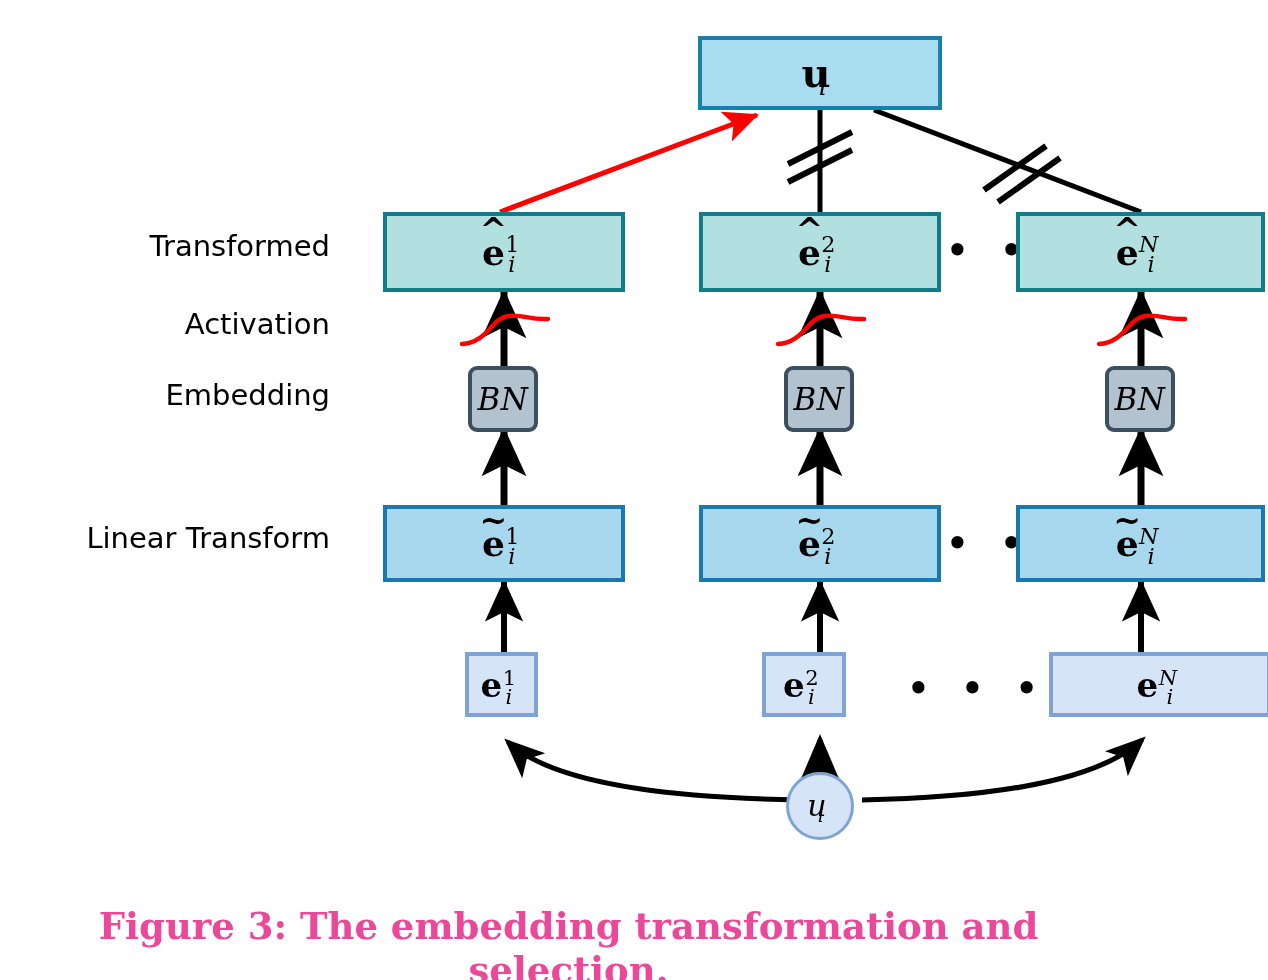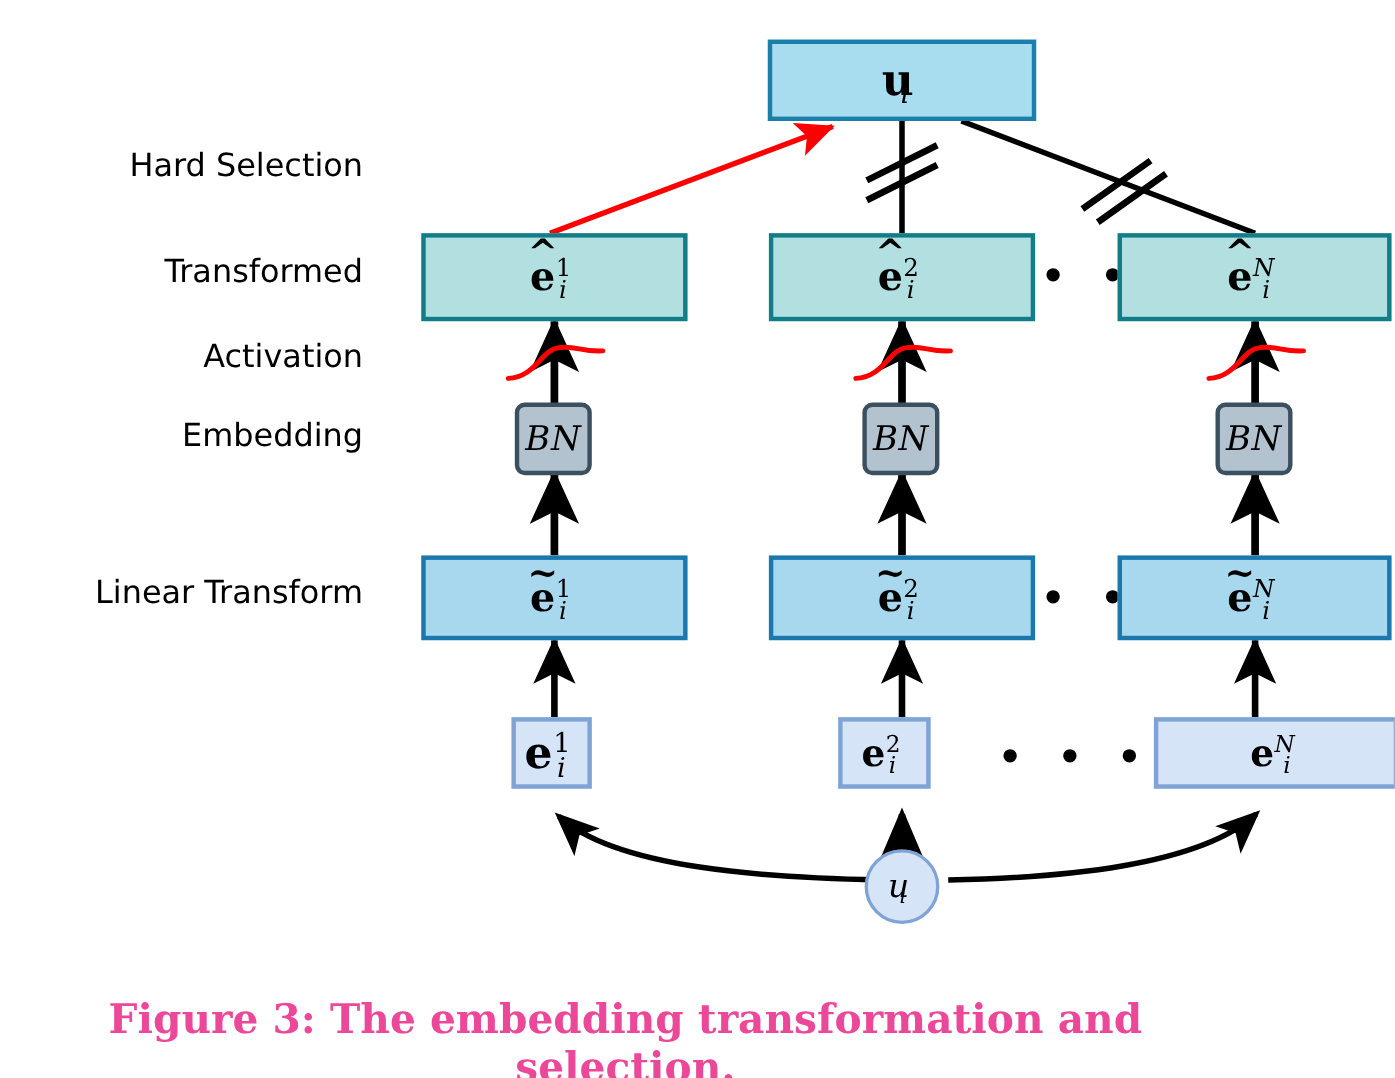--- a/index.html
+++ b/index.html
@@ -188,21 +188,20 @@
 
     <line x1="504" y1="652" x2="504" y2="582" stroke="#000000" stroke-width="6" marker-end="url(#arrowBlack)"></line>
     <line x1="820" y1="652" x2="820" y2="582" stroke="#000000" stroke-width="6" marker-end="url(#arrowBlack)"></line>
     <line x1="1141" y1="652" x2="1141" y2="582" stroke="#000000" stroke-width="6" marker-end="url(#arrowBlack)"></line>
 
     <path d="M 800,800 C 700,798 560,790 508,742" stroke="#000000" stroke-width="5" fill="none" marker-end="url(#arrowBlackThin)"></path>
     <line x1="820" y1="775" x2="820" y2="740" stroke="#000000" stroke-width="6" marker-end="url(#arrowBlackThin)"></line>
     <path d="M 862,800 C 962,798 1090,788 1142,740" stroke="#000000" stroke-width="5" fill="none" marker-end="url(#arrowBlackThin)"></path>
   </svg>
 
-  <div class="row-label" style="left:40px; top:136px; width:290px;">Hard Selection</div>
   <div class="row-label" style="left:40px; top:310px; width:290px;">Activation</div>
   <div class="row-label" style="left:40px; top:232px; width:290px;">Transformed</div>
   <div class="row-label" style="left:40px; top:381px; width:290px;">Embedding</div>
   <div class="row-label" style="left:20px; top:524px; width:310px;">Linear Transform</div>
 
   <div class="node-box box-top" style="left:698px; top:36px; width:244px; height:74px;">
     <span class="mathlabel" style="font-size:40px;">
       <span class="base">u</span><span class="sub">i</span>
     </span>
   </div>
@@ -257,21 +256,21 @@
 
   <div class="node-box box-linear" style="left:1016px; top:505px; width:249px; height:77px;">
     <span class="mathlabel">
       <span class="base">
         <span class="accent">~</span><span>e</span>
       </span><span class="sup">N</span><span class="sub">i</span>
     </span>
   </div>
 
   <div class="node-box box-embed" style="left:465px; top:652px; width:73px; height:65px;">
-    <span class="mathlabel" style="font-size:40px;">
+    <span class="mathlabel" style="font-size:34px;">
       <span class="base">e</span><span class="sup numeric">1</span><span class="sub">i</span>
     </span>
   </div>
 
   <div class="node-box box-embed" style="left:762px; top:652px; width:84px; height:65px;">
     <span class="mathlabel" style="font-size:34px;">
       <span class="base">e</span><span class="sup numeric">2</span><span class="sub">i</span>
     </span>
   </div>
 

